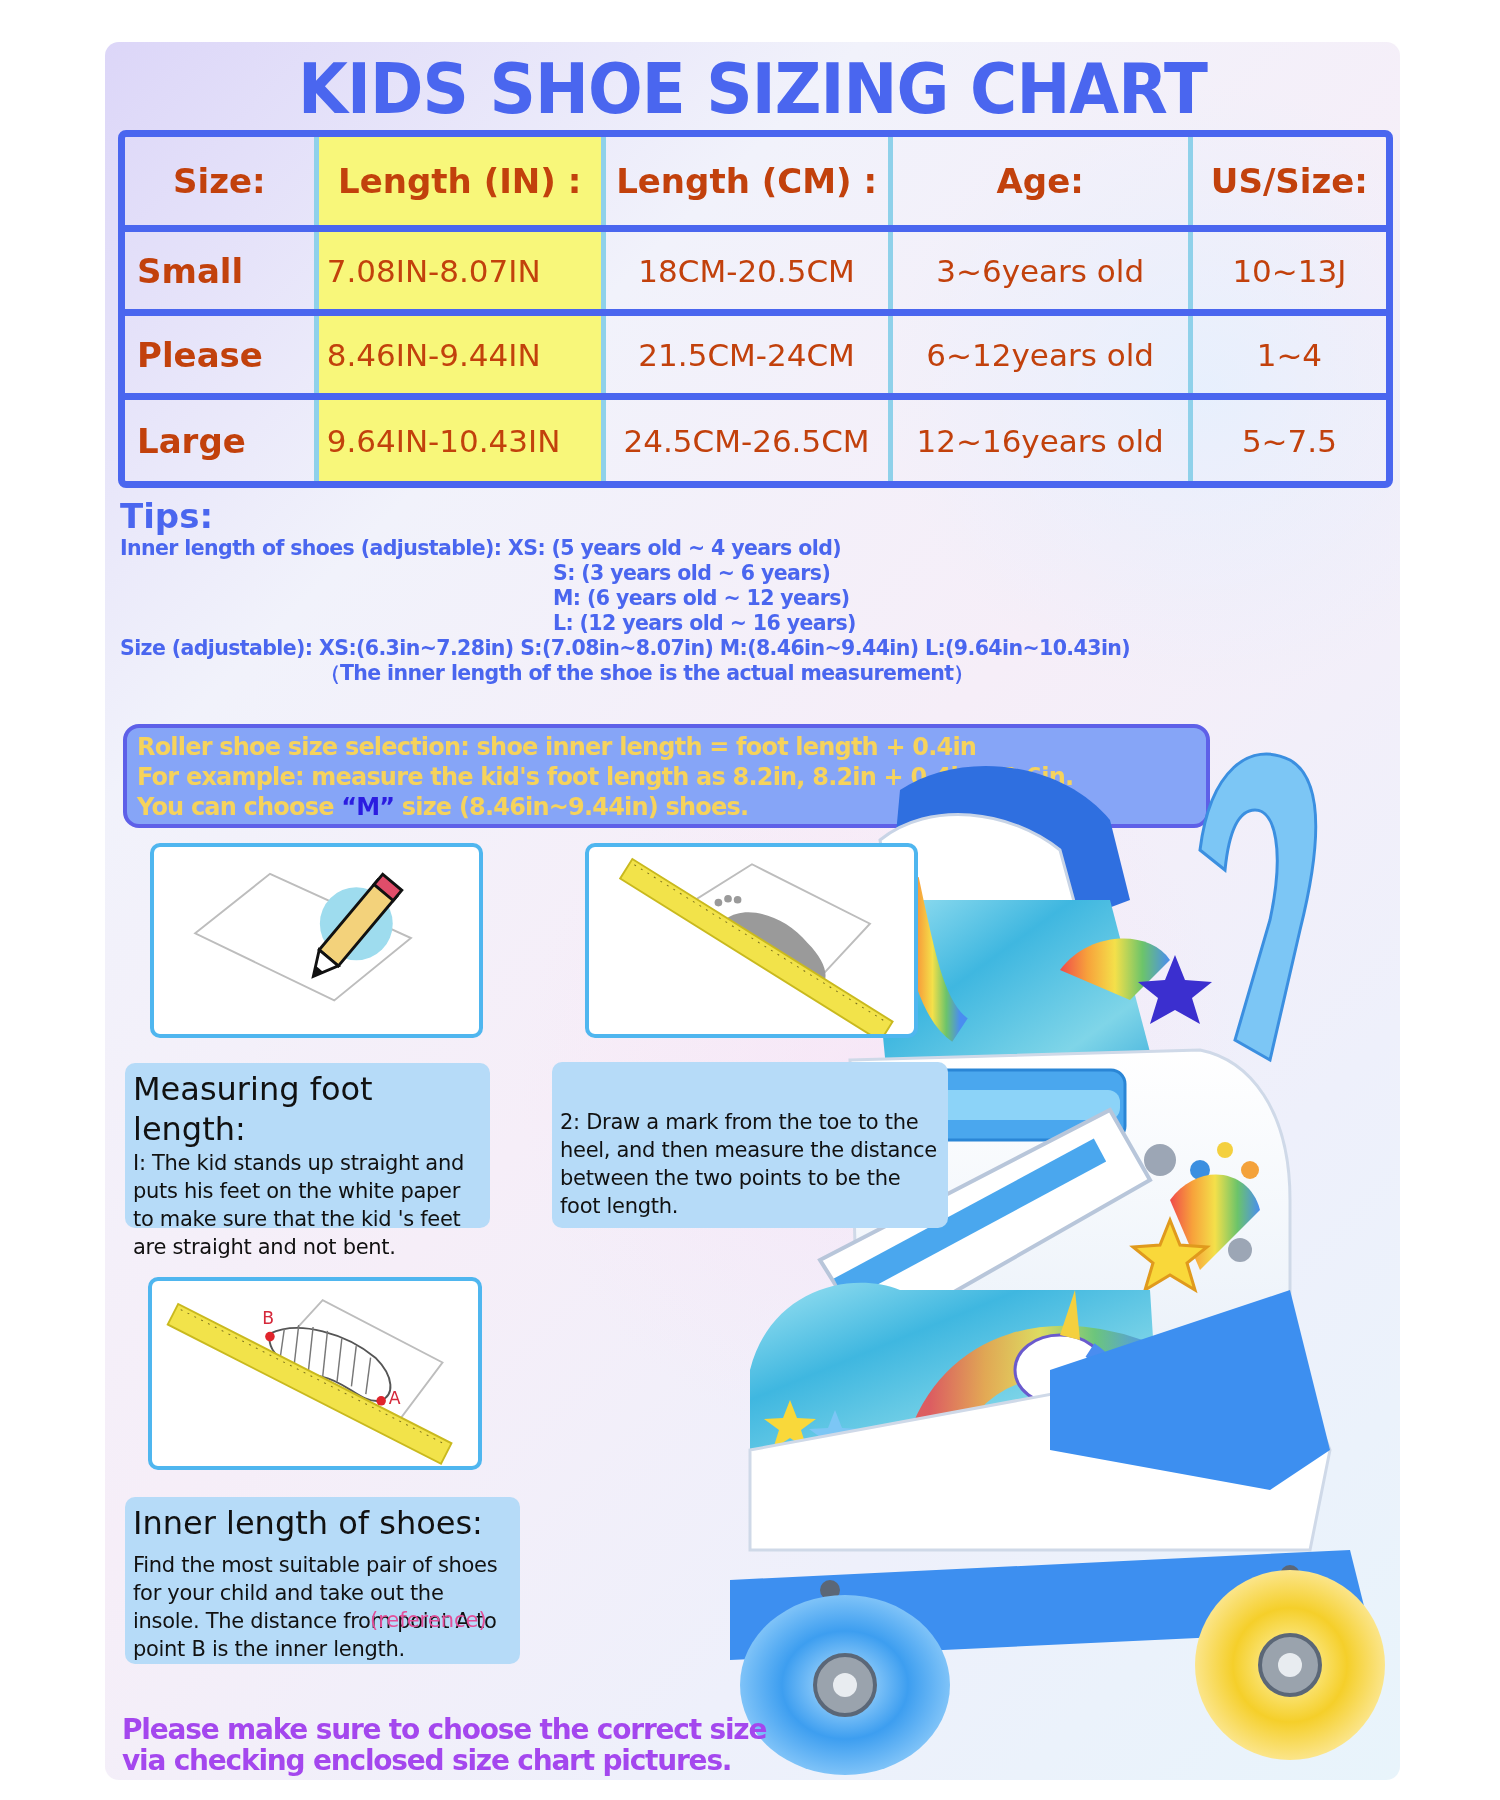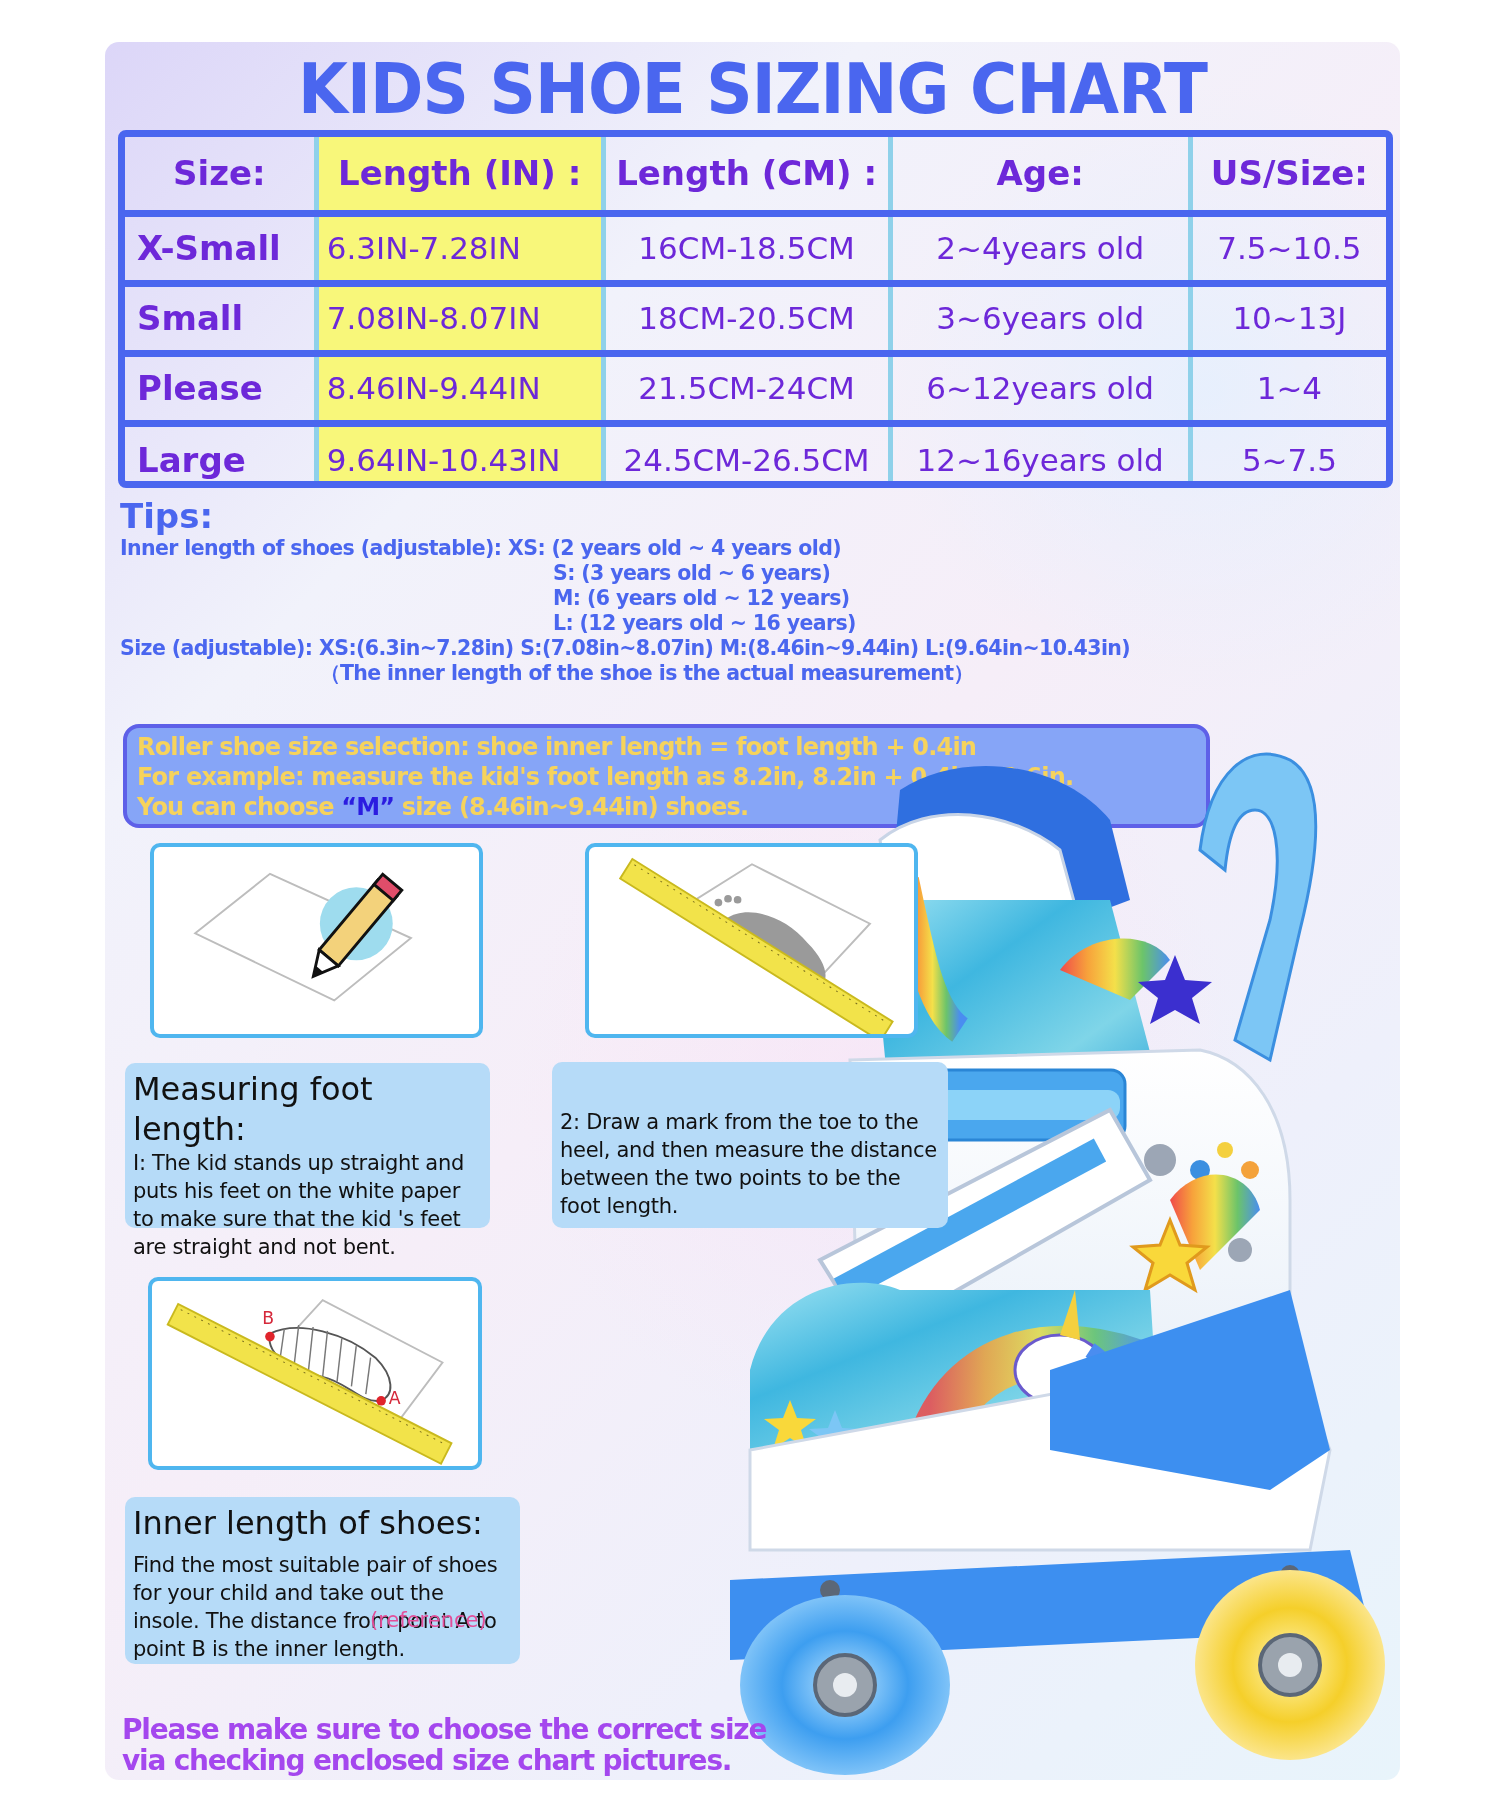--- a/index.html
+++ b/index.html
@@ -22,21 +22,21 @@
   }
 
   
   .size-table {
     position: absolute; left: 118px; top: 130px; width: 1275px; height: 358px;
     border: 7px solid #4a66ef; border-radius: 8px; overflow: hidden;
   }
   .size-table table { width: 100%; height: 100%; border-collapse: collapse; table-layout: fixed; }
   .size-table td, .size-table th {
     border-left: 5px solid #8fd1ea; padding: 0 8px; vertical-align: middle;
-    color: #6d28d9; white-space: nowrap;
+    color: #c2410c; white-space: nowrap;
   }
   .size-table tr + tr td { border-top: 7px solid #4a66ef; }
   .size-table td:first-child, .size-table th:first-child { border-left: none; }
   .size-table th { font-weight: bold; font-size: 34px; text-align: center; height: 76px; }
   .size-table td { font-size: 31px; height: 70px; }
   .size-table td.size-label { font-weight: bold; font-size: 34px; text-align: left; padding-left: 12px; }
   .size-table .col-in { background: #f8f77a; }
   .size-table td.center { text-align: center; }
 
   
@@ -94,27 +94,20 @@
       <col style="width:270px">
       <col style="width:176px">
     </colgroup>
     <tbody>
         <tr>
       <th>Size:</th>
       <th class="col-in">Length (IN) :</th>
       <th>Length (CM) :</th>
       <th>Age:</th>
       <th>US/Size:</th>
-    </tr>
-    <tr>
-      <td class="size-label">X-Small</td>
-      <td class="col-in">6.3IN-7.28IN</td>
-      <td class="center">16CM-18.5CM</td>
-      <td class="center">2~4years old</td>
-      <td class="center">7.5~10.5</td>
     </tr>
     <tr>
       <td class="size-label">Small</td>
       <td class="col-in">7.08IN-8.07IN</td>
       <td class="center">18CM-20.5CM</td>
       <td class="center">3~6years old</td>
       <td class="center">10~13J</td>
     </tr>
     <tr>
       <td class="size-label">Please</td>
@@ -131,21 +124,21 @@
       <td class="center">5~7.5</td>
     </tr>
   </tbody>
     </table>
 </div>
 
 <div class="tips">
   <div class="tips-heading">Tips:</div>
   <div class="tips-line">
     <span>Inner length of shoes (adjustable):</span>
-    <span>XS: (2 years old ~ 4 years old)</span>
+    <span>XS: (5 years old ~ 4 years old)</span>
   </div>
   <div class="tips-line tips-indent">S: (3 years old ~ 6 years)</div>
   <div class="tips-line tips-indent">M: (6 years old ~ 12 years)</div>
   <div class="tips-line tips-indent">L: (12 years old ~ 16 years)</div>
   <div class="tips-line">Size (adjustable): XS:(6.3in~7.28in) S:(7.08in~8.07in) M:(8.46in~9.44in) L:(9.64in~10.43in)</div>
   <div class="tips-line tips-center">（The inner length of the shoe is the actual measurement）</div>
 </div>
 
 <div class="highlight">
   <div class="hl-line">Roller shoe size selection: shoe inner length = foot length + 0.4in</div>

